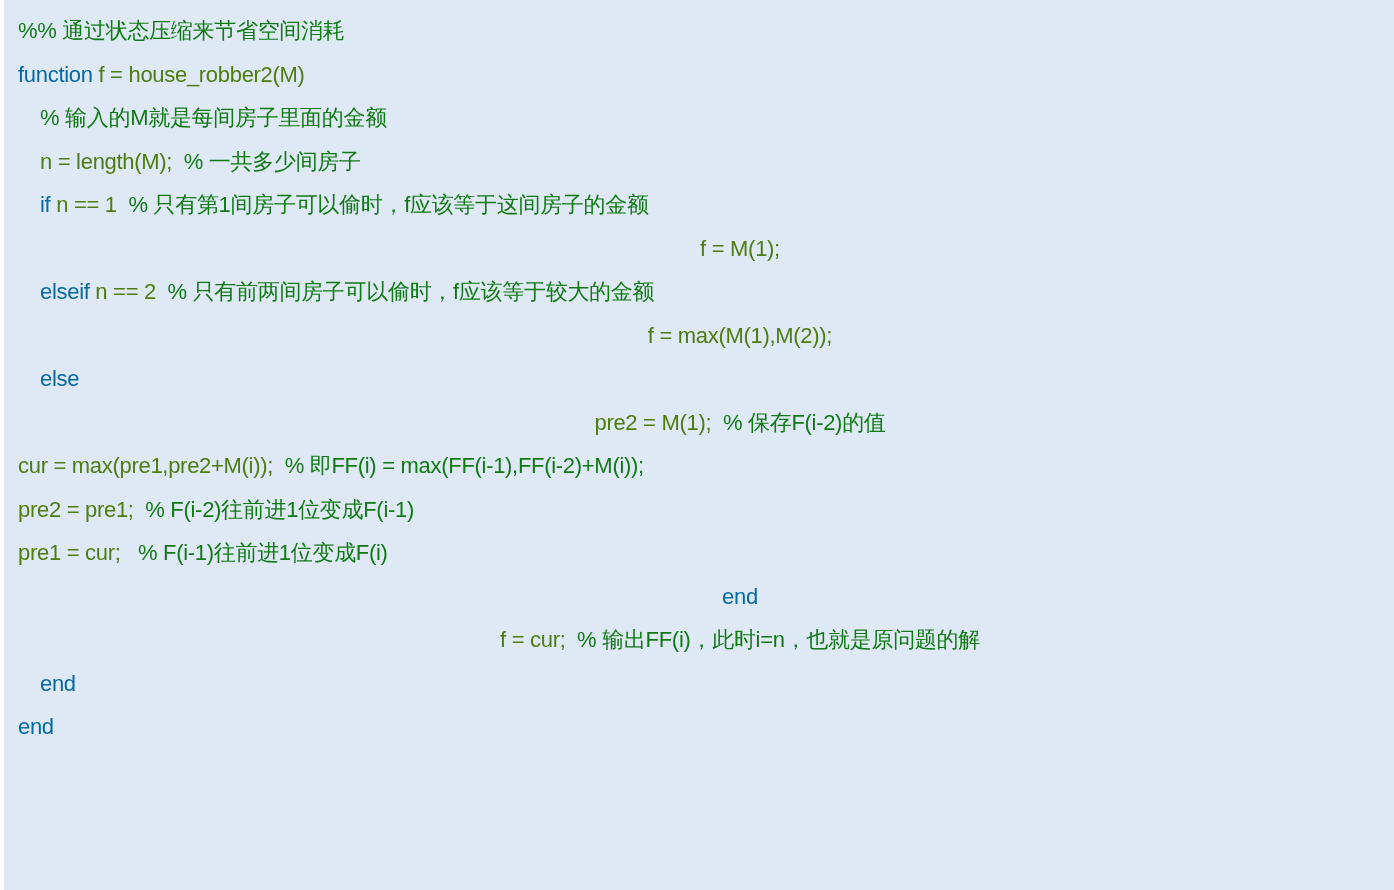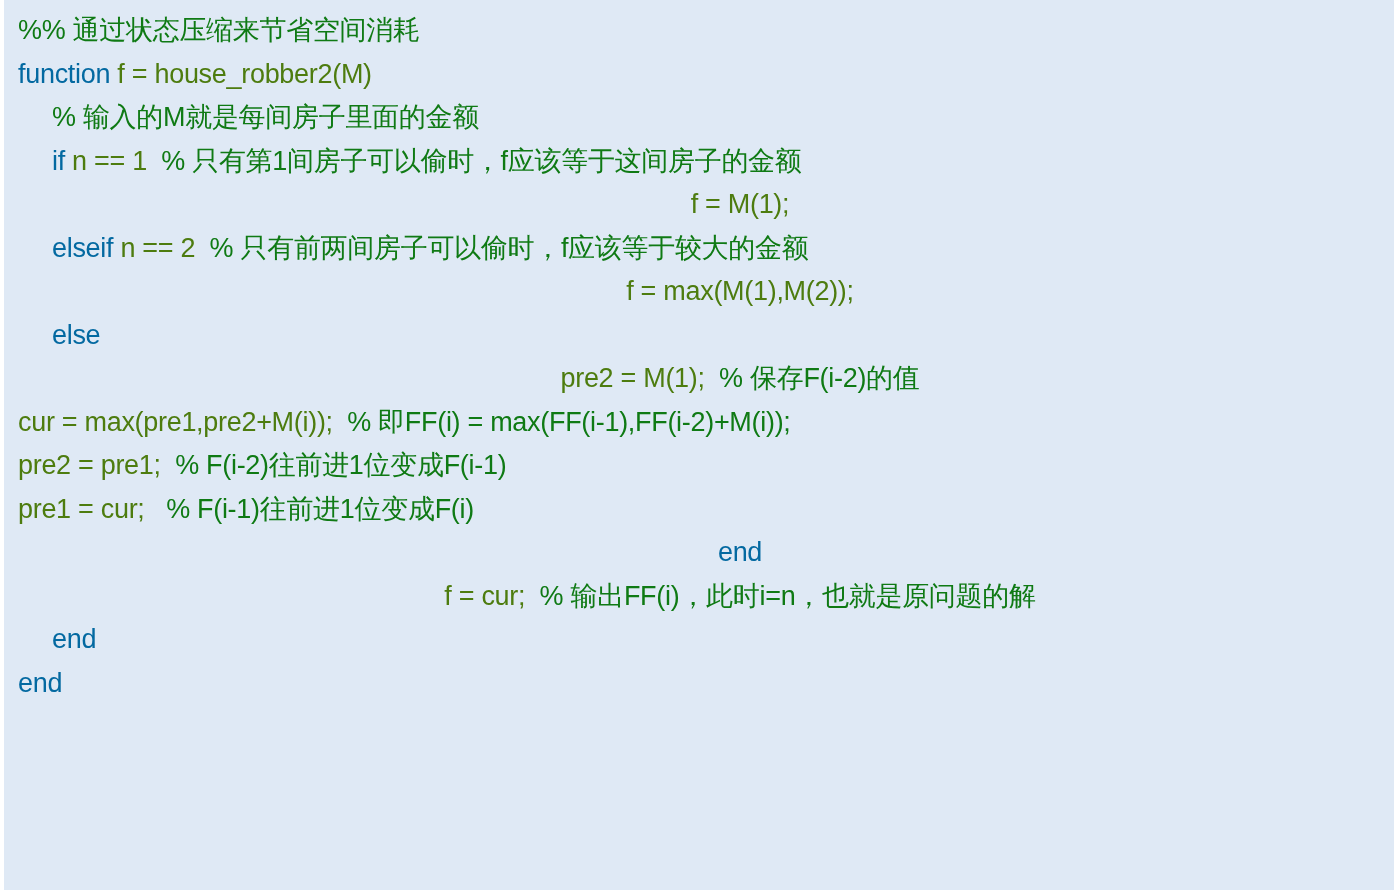--- a/index.html
+++ b/index.html
@@ -31,46 +31,47 @@
     top: 9px;
     width: 100%;
   }
 
   .code-line {
     display: block;
     height: 43.5px;
     line-height: 43.5px;
     white-space: pre;
     font-family: "Liberation Sans", sans-serif;
-    font-size: 27px;
+    font-size: 22px;
     letter-spacing: -0.3px;
     color: #1a1a1a;
     padding-left: 14px;
     box-sizing: border-box;
   }
 
   .tok { white-space: pre; }
   .tok-kw      { color: #0369a1; }
   .tok-plain   { color: #4d7c0f; }
   .tok-comment { color: #0f7a14; }
 
   
   .ind-0 { padding-left: 14px; }
-  .ind-1 { padding-left: 48px; }
+  .ind-1 { padding-left: 36px; }
   .ind-2 { padding-left: 82px; text-align: center; }
   .ind-3 { }
 </style>
 </head>
 <body>
 
 <div id="code-viewer">
   <div class="code-lines">
       <div class="code-line ind-0"><span class="tok tok-comment">%% 通过状态压缩来节省空间消耗</span></div>
       <div class="code-line ind-0"><span class="tok tok-kw">function</span><span class="tok tok-plain"> f = house_robber2(M)</span></div>
       <div class="code-line ind-1"><span class="tok tok-comment">% 输入的M就是每间房子里面的金额</span></div>
+      <div class="code-line ind-1"><span class="tok tok-plain">n = length(M);  </span><span class="tok tok-comment">% 一共多少间房子</span></div>
       <div class="code-line ind-1"><span class="tok tok-kw">if</span><span class="tok tok-plain"> n == 1  </span><span class="tok tok-comment">% 只有第1间房子可以偷时，f应该等于这间房子的金额</span></div>
       <div class="code-line ind-2"><span class="tok tok-plain">f = M(1);</span></div>
       <div class="code-line ind-1"><span class="tok tok-kw">elseif</span><span class="tok tok-plain"> n == 2  </span><span class="tok tok-comment">% 只有前两间房子可以偷时，f应该等于较大的金额</span></div>
       <div class="code-line ind-2"><span class="tok tok-plain">f = max(M(1),M(2));</span></div>
       <div class="code-line ind-1"><span class="tok tok-kw">else</span></div>
       <div class="code-line ind-2"><span class="tok tok-plain">pre2 = M(1);  </span><span class="tok tok-comment">% 保存F(i-2)的值</span></div>
       <div class="code-line ind-3"><span class="tok tok-plain">cur = max(pre1,pre2+M(i));  </span><span class="tok tok-comment">% 即FF(i) = max(FF(i-1),FF(i-2)+M(i));</span></div>
       <div class="code-line ind-3"><span class="tok tok-plain">pre2 = pre1;  </span><span class="tok tok-comment">% F(i-2)往前进1位变成F(i-1)</span></div>
       <div class="code-line ind-3"><span class="tok tok-plain">pre1 = cur;   </span><span class="tok tok-comment">% F(i-1)往前进1位变成F(i)</span></div>
       <div class="code-line ind-2"><span class="tok tok-kw">end</span></div>

